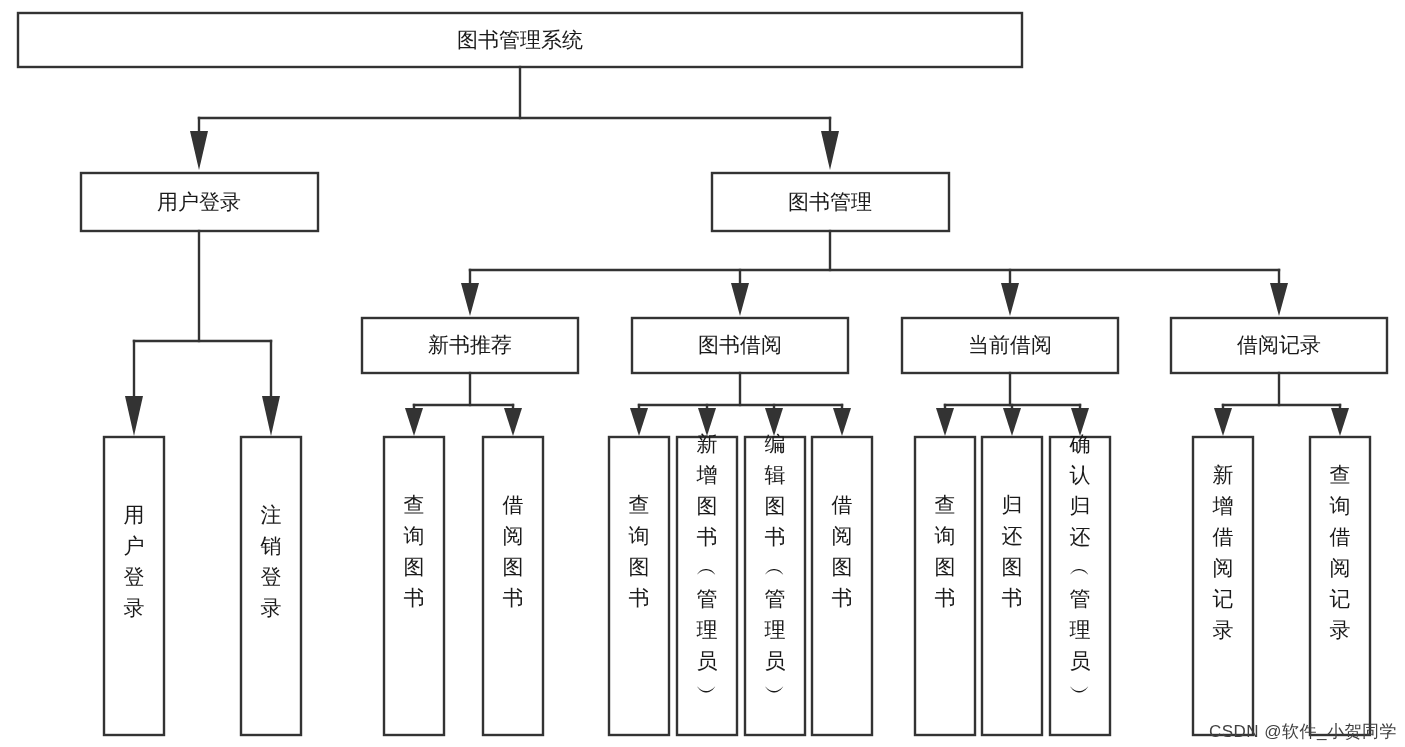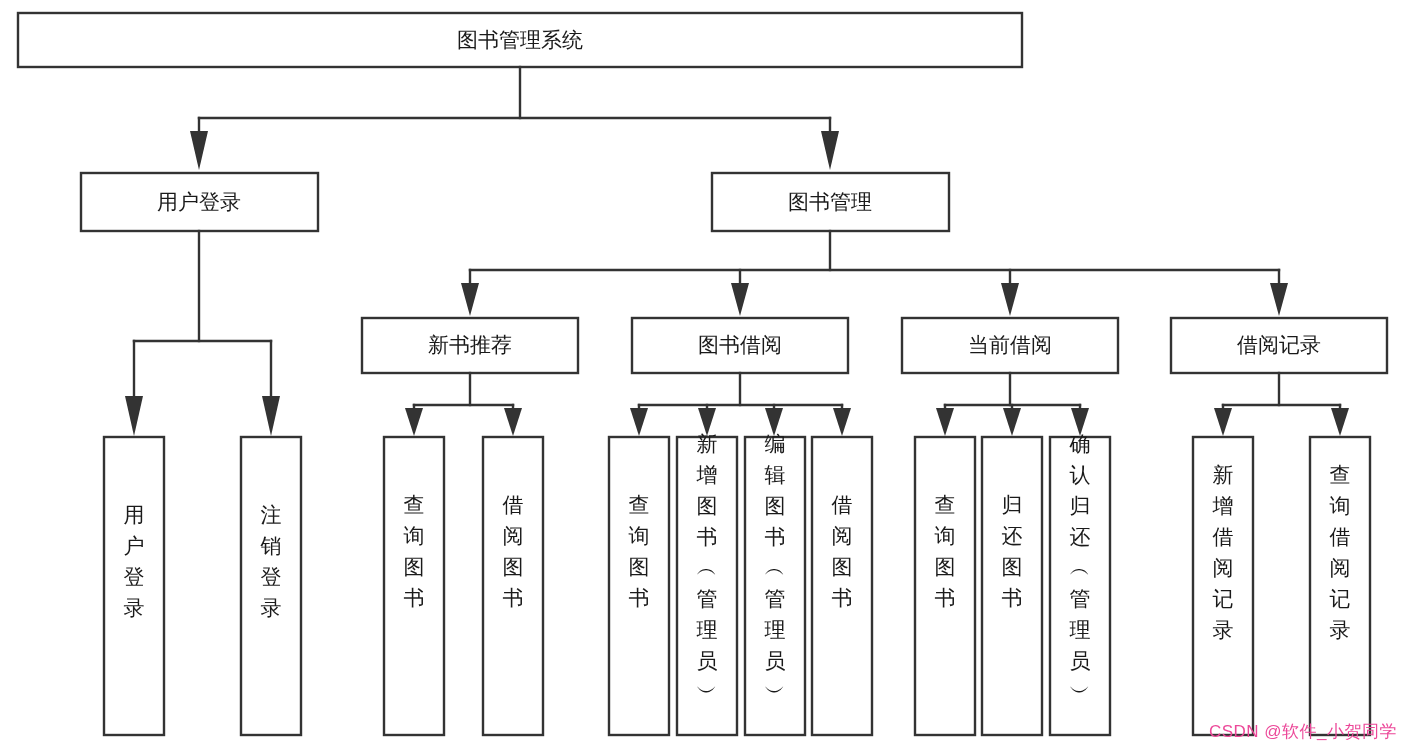--- a/index.html
+++ b/index.html
@@ -54,21 +54,21 @@
     font-family: "Liberation Sans", "DejaVu Sans", sans-serif;
     font-size: 21px;
     text-anchor: middle;
   }
   .watermark {
     position: absolute;
     right: 8px;
     bottom: 4px;
     font-family: "Liberation Sans", "DejaVu Sans", sans-serif;
     font-size: 17px;
-    color: #ec4899;
+    color: #404040;
     letter-spacing: 0.5px;
     white-space: nowrap;
     user-select: none;
   }
 </style>
 </head>
 <body>
 
 <div id="diagram-root">
 

